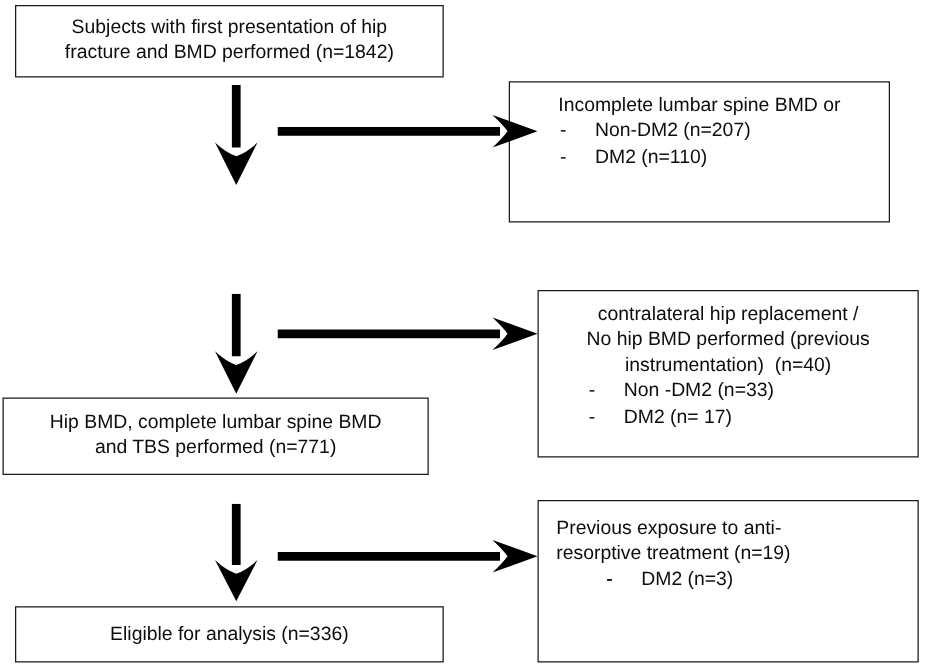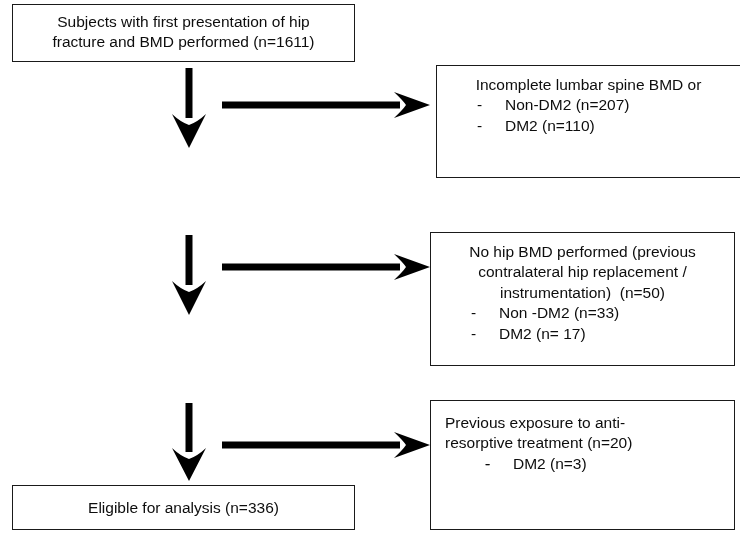--- a/index.html
+++ b/index.html
@@ -59,58 +59,64 @@
   .arrow svg { display: block; }
 </style>
 </head>
 <body>
 
 <div id="canvas">
 
   <div class="box" style="left:12px; top:4px; width:343px; height:58px;">
     <div class="box-inner ctr" style="top:7px;">
       <span class="line">Subjects with first presentation of hip</span>
-      <span class="line">fracture and BMD performed (n=1611)</span>
+      <span class="line">fracture and BMD performed (n=1842)</span>
     </div>
   </div>
 
 
+  <div class="box" style="left:2px; top:318px; width:341px; height:62px;">
+    <div class="box-inner ctr" style="top:9px;">
+      <span class="line">Hip BMD, complete lumbar spine BMD</span>
+      <span class="line">and TBS performed (n=771)</span>
+    </div>
+  </div>
 
   <div class="box" style="left:12px; top:485px; width:343px; height:45px;">
     <div class="box-inner ctr" style="top:12px;">
       <span class="line">Eligible for analysis (n=336)</span>
     </div>
   </div>
 
-  <div class="box" style="left:436px; top:65px; width:305px; height:113px;">
+  <div class="box" style="left:407px; top:65px; width:305px; height:113px;">
     <div class="box-inner ctr" style="top:9px;">
       <span class="line">Incomplete lumbar spine BMD or</span>
       <ul class="bullets">
         <li><span class="dash">-</span><span>Non-DM2 (n=207)</span></li>
         <li><span class="dash">-</span><span>DM2 (n=110)</span></li>
       </ul>
     </div>
   </div>
 
   <div class="box" style="left:430px; top:232px; width:305px; height:134px;">
     <div class="box-inner ctr" style="top:9px;">
+      <span class="line">contralateral hip replacement /</span>
       <span class="line">No hip BMD performed (previous</span>
-      <span class="line">contralateral hip replacement /</span>
-      <span class="line">instrumentation)  (n=50)</span>
+      <span class="line">instrumentation)  (n=40)</span>
       <ul class="bullets">
         <li><span class="dash">-</span><span>Non -DM2 (n=33)</span></li>
         <li><span class="dash">-</span><span>DM2 (n= 17)</span></li>
       </ul>
     </div>
   </div>
 
   <div class="box" style="left:430px; top:400px; width:305px; height:130px;">
     <div class="box-inner lft" style="top:12px; padding-left:14px;">
       <span class="line">Previous exposure to anti-</span>
-      <span class="line">resorptive treatment (n=20)</span>
+      <span class="line">resorptive treatment (n=19)</span>
       <ul class="bullets">
         <li><span class="dash">-</span></li>
         <li><span class="dash">-</span><span>DM2 (n=3)</span></li>
       </ul>
     </div>
   </div>
 
   <div class="arrow" style="left:168px; top:68px; width:42px; height:80px;">
     <svg width="42" height="80" viewBox="0 0 42 80">
       <path d="M17.5 0 H24.5 V50 H17.5 Z" fill="#000000"></path>

